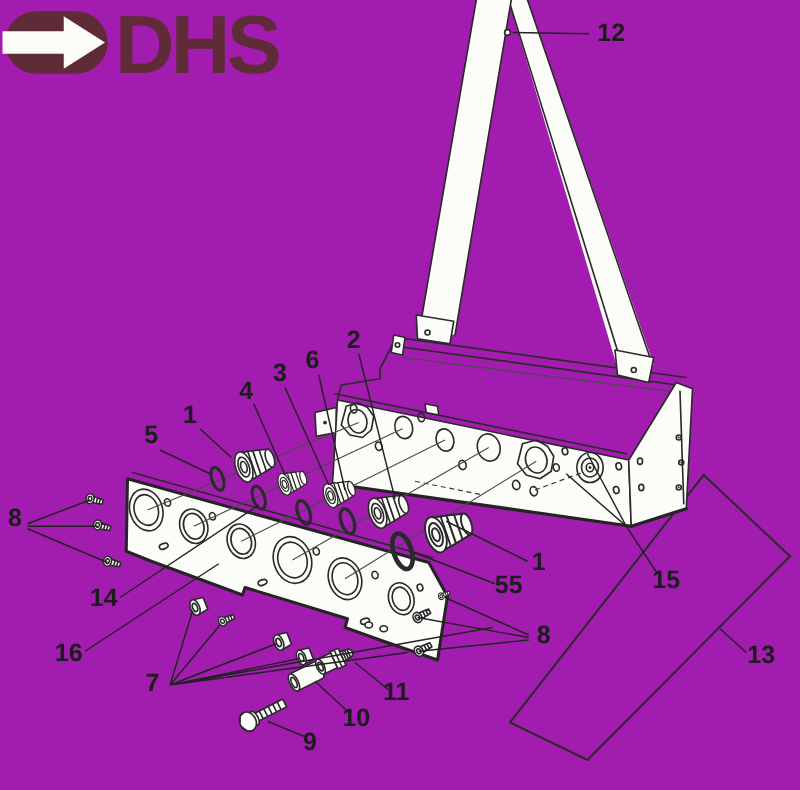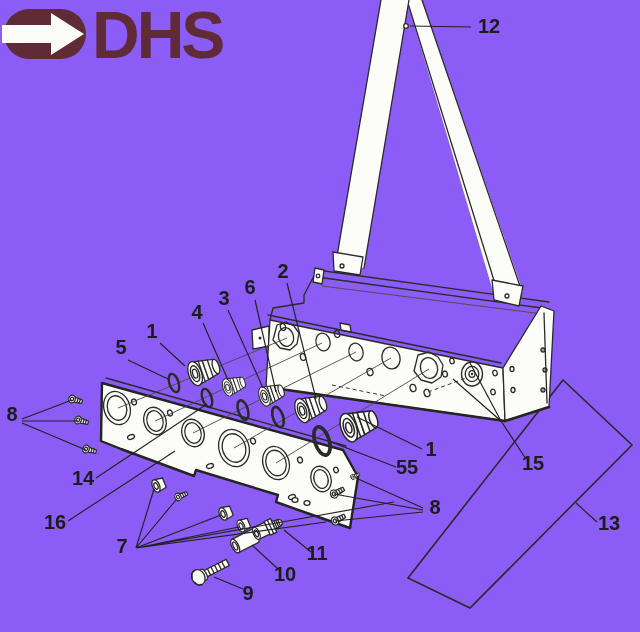--- a/index.html
+++ b/index.html
@@ -1,17 +1,17 @@
 <!DOCTYPE html>
 <html><head>
 <meta charset="utf-8">
 <style>
   html,body{margin:0;padding:0;}
   .page{
-    position:relative;width:640px;height:632px;background:#8b5cf6;
+    position:relative;width:640px;height:632px;background:#a21caf;
     font-family:"Liberation Sans",sans-serif;overflow:hidden;
   }
   svg{display:block;}
   .ln{fill:none;stroke:#2a2a2a;stroke-width:1.3;stroke-linecap:round;stroke-linejoin:round;}
   .wt{fill:#fcfcf9;stroke:#2a2a2a;stroke-width:1.3;stroke-linejoin:round;}
   .thick{fill:none;stroke:#242424;stroke-width:2.6;stroke-linecap:round;stroke-linejoin:round;}
   .thin{fill:none;stroke:#4a4a4a;stroke-width:0.9;}
   .dash{fill:none;stroke:#3a3a3a;stroke-width:1;stroke-dasharray:4 3;}
   .lead{fill:none;stroke:#222;stroke-width:1.15;}
   .or{fill:none;stroke:#2a2a2a;stroke-width:2.4;}

